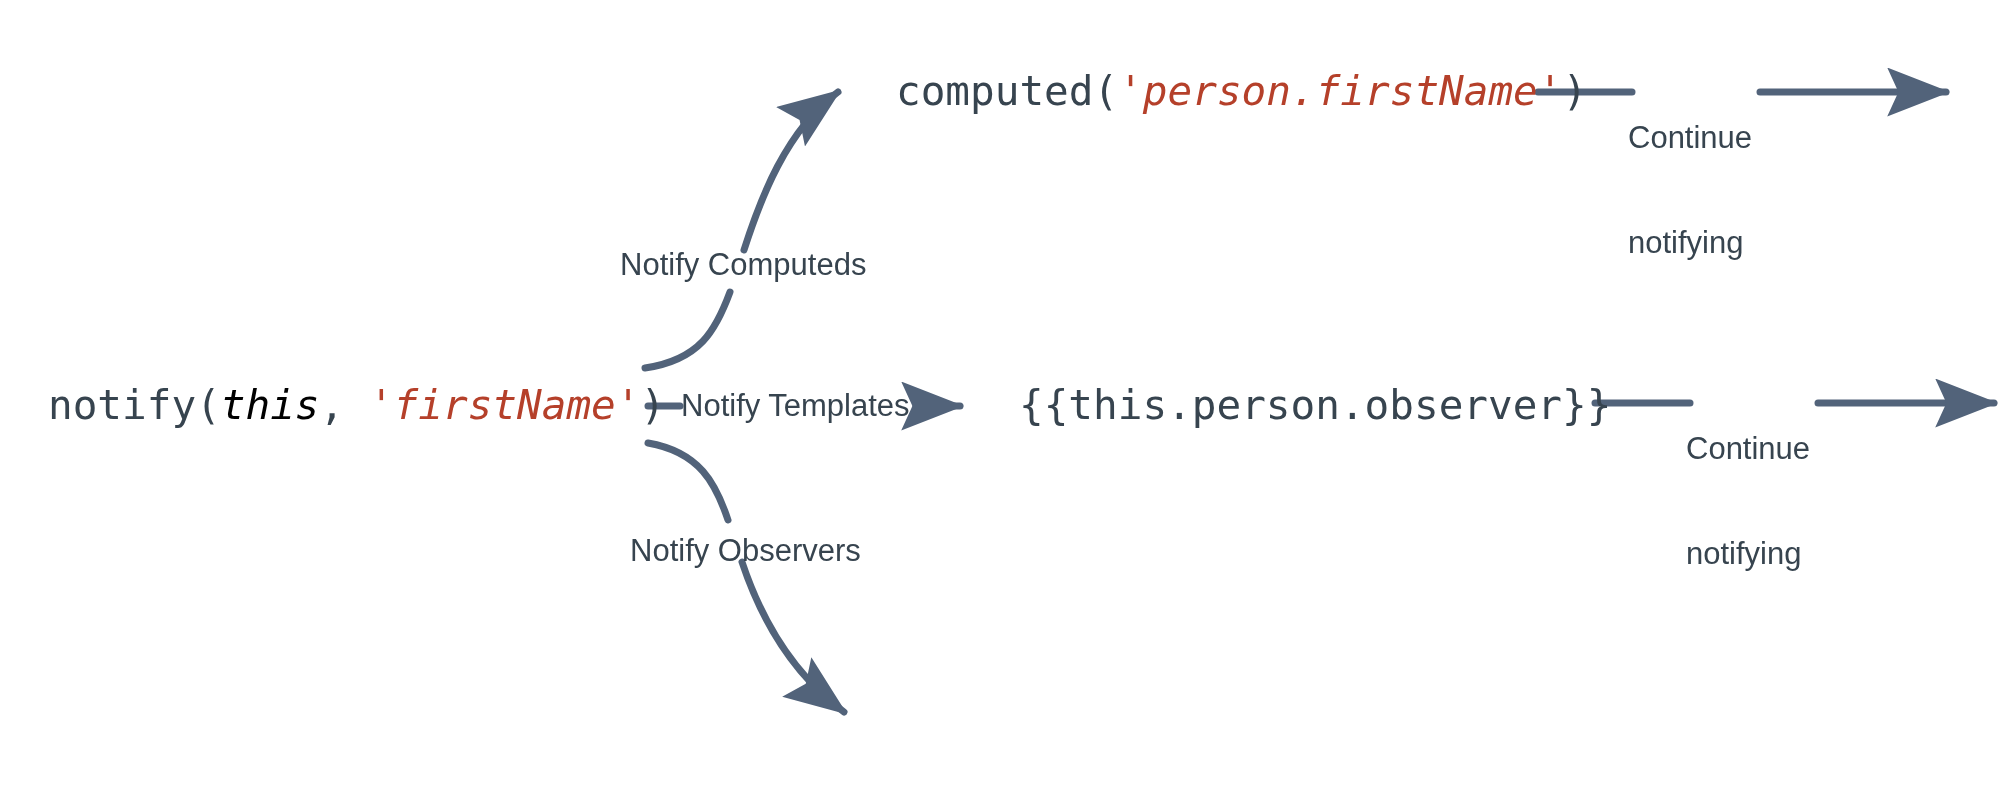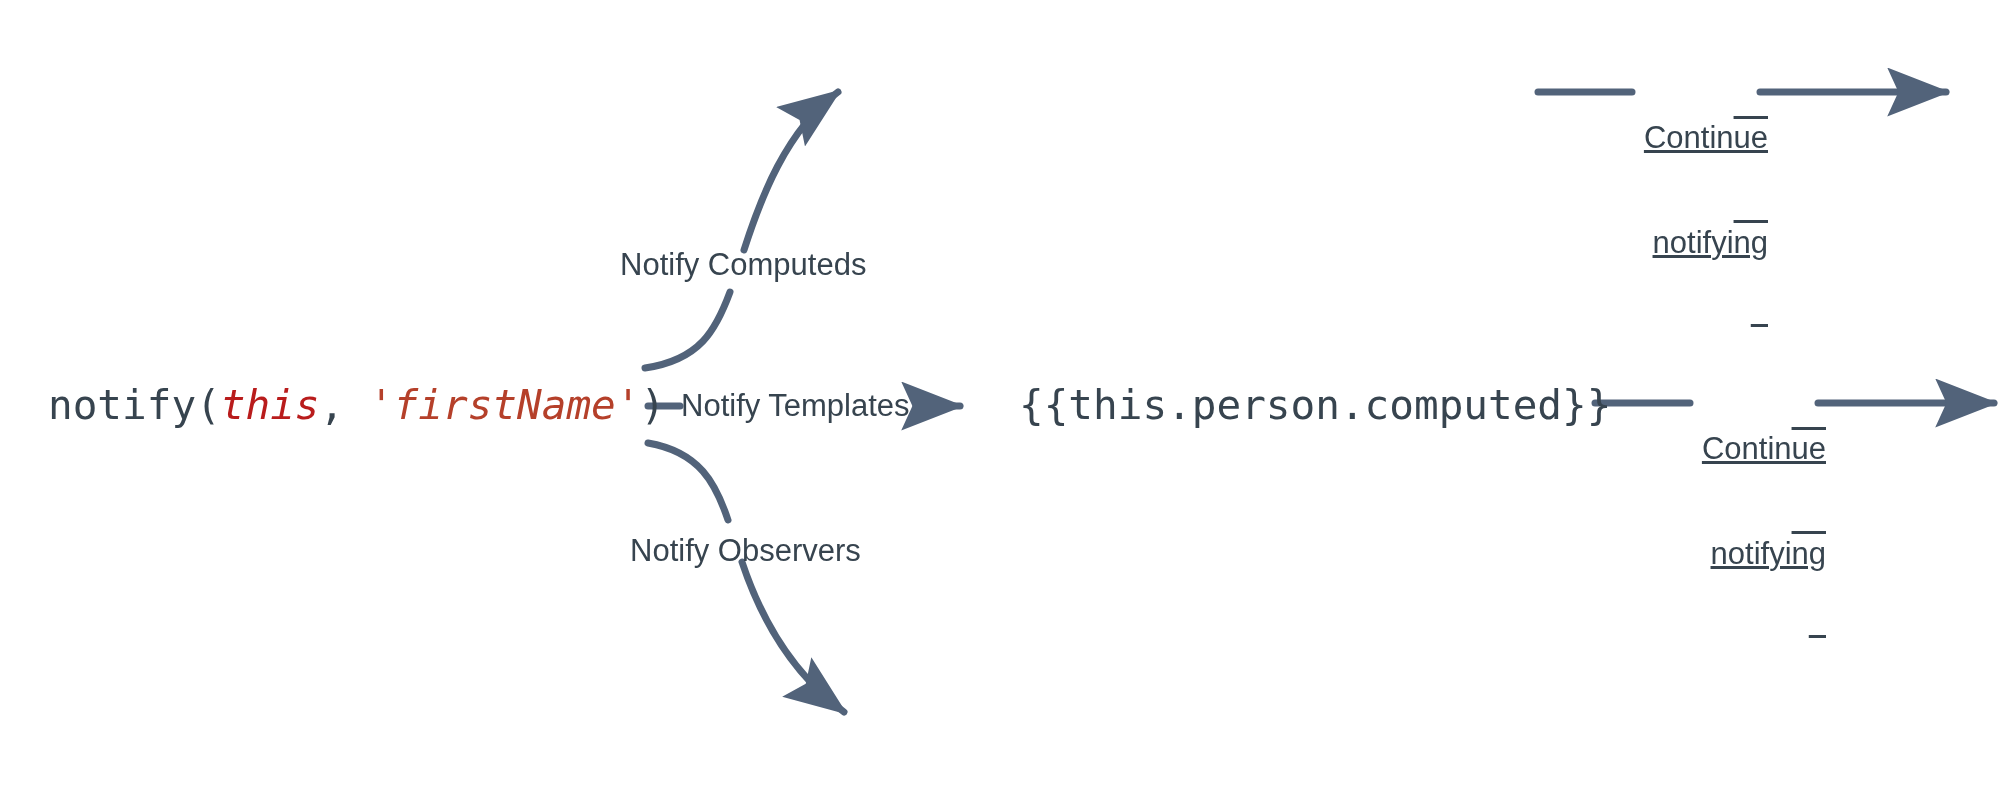--- a/index.html
+++ b/index.html
@@ -30,40 +30,39 @@
     position: absolute;
     font-family: "DejaVu Sans Mono", "Liberation Mono", monospace;
     font-size: 41px;
     line-height: 1;
     color: #37444f;
     white-space: pre;
     letter-spacing: 0px;
   }
   .tok-plain { color: #37444f; }
   .tok-keyword {
-    color: #b91c1c;
+    color: #000000;
     font-style: italic;
     text-align: right;
   }
   .tok-string {
     color: #b5402a;
     font-style: italic;
   }
   .edge-label {
     position: absolute;
     font-family: "Liberation Sans", sans-serif;
     font-size: 31px;
     line-height: 1.08;
     color: #37444f;
     white-space: pre;
   }
   .edge-label.two-line {
-    text-align: right;
+    text-align: left;
     line-height: 1.12;
-    text-decoration: underline;
   }
 </style>
 </head>
 <body>
 
 <div id="diagram">
 
   <svg id="wires" viewBox="0 0 2000 806">
     <defs>
       <marker id="arrowhead" markerWidth="9" markerHeight="7" refX="8.4" refY="3.5" orient="auto" markerUnits="strokeWidth">
@@ -89,22 +88,23 @@
   </svg>
 
   <div class="code-node" style="left:48px; top:385px;"><span class="tok-plain">notify(</span><span class="tok-keyword">this</span><span class="tok-plain">, </span><span class="tok-string">'firstName'</span><span class="tok-plain">)</span></div>
 
   <div class="edge-label" style="left:620px; top:248px;">Notify Computeds</div>
 
   <div class="edge-label" style="left:630px; top:534px;">Notify Observers</div>
 
   <div class="edge-label" style="left:681px; top:389px;">Notify Templates</div>
 
+  <div class="code-node" style="left:896px; top:71px;"><span class="tok-plain">computed(</span><span class="tok-string">'person.firstName'</span><span class="tok-plain">)</span></div>
 
-  <div class="code-node" style="left:1019px; top:385px;"><span class="tok-plain">{{this.person.computed}}</span></div>
+  <div class="code-node" style="left:1019px; top:385px;"><span class="tok-plain">{{this.person.observer}}</span></div>
 
 
   <div class="edge-label two-line" style="left:1628px; top:52px; width:140px;">
     <div>Continue</div>
     <div>notifying</div>
   </div>
 
   <div class="edge-label two-line" style="left:1686px; top:363px; width:140px;">
     <div>Continue</div>
     <div>notifying</div>

